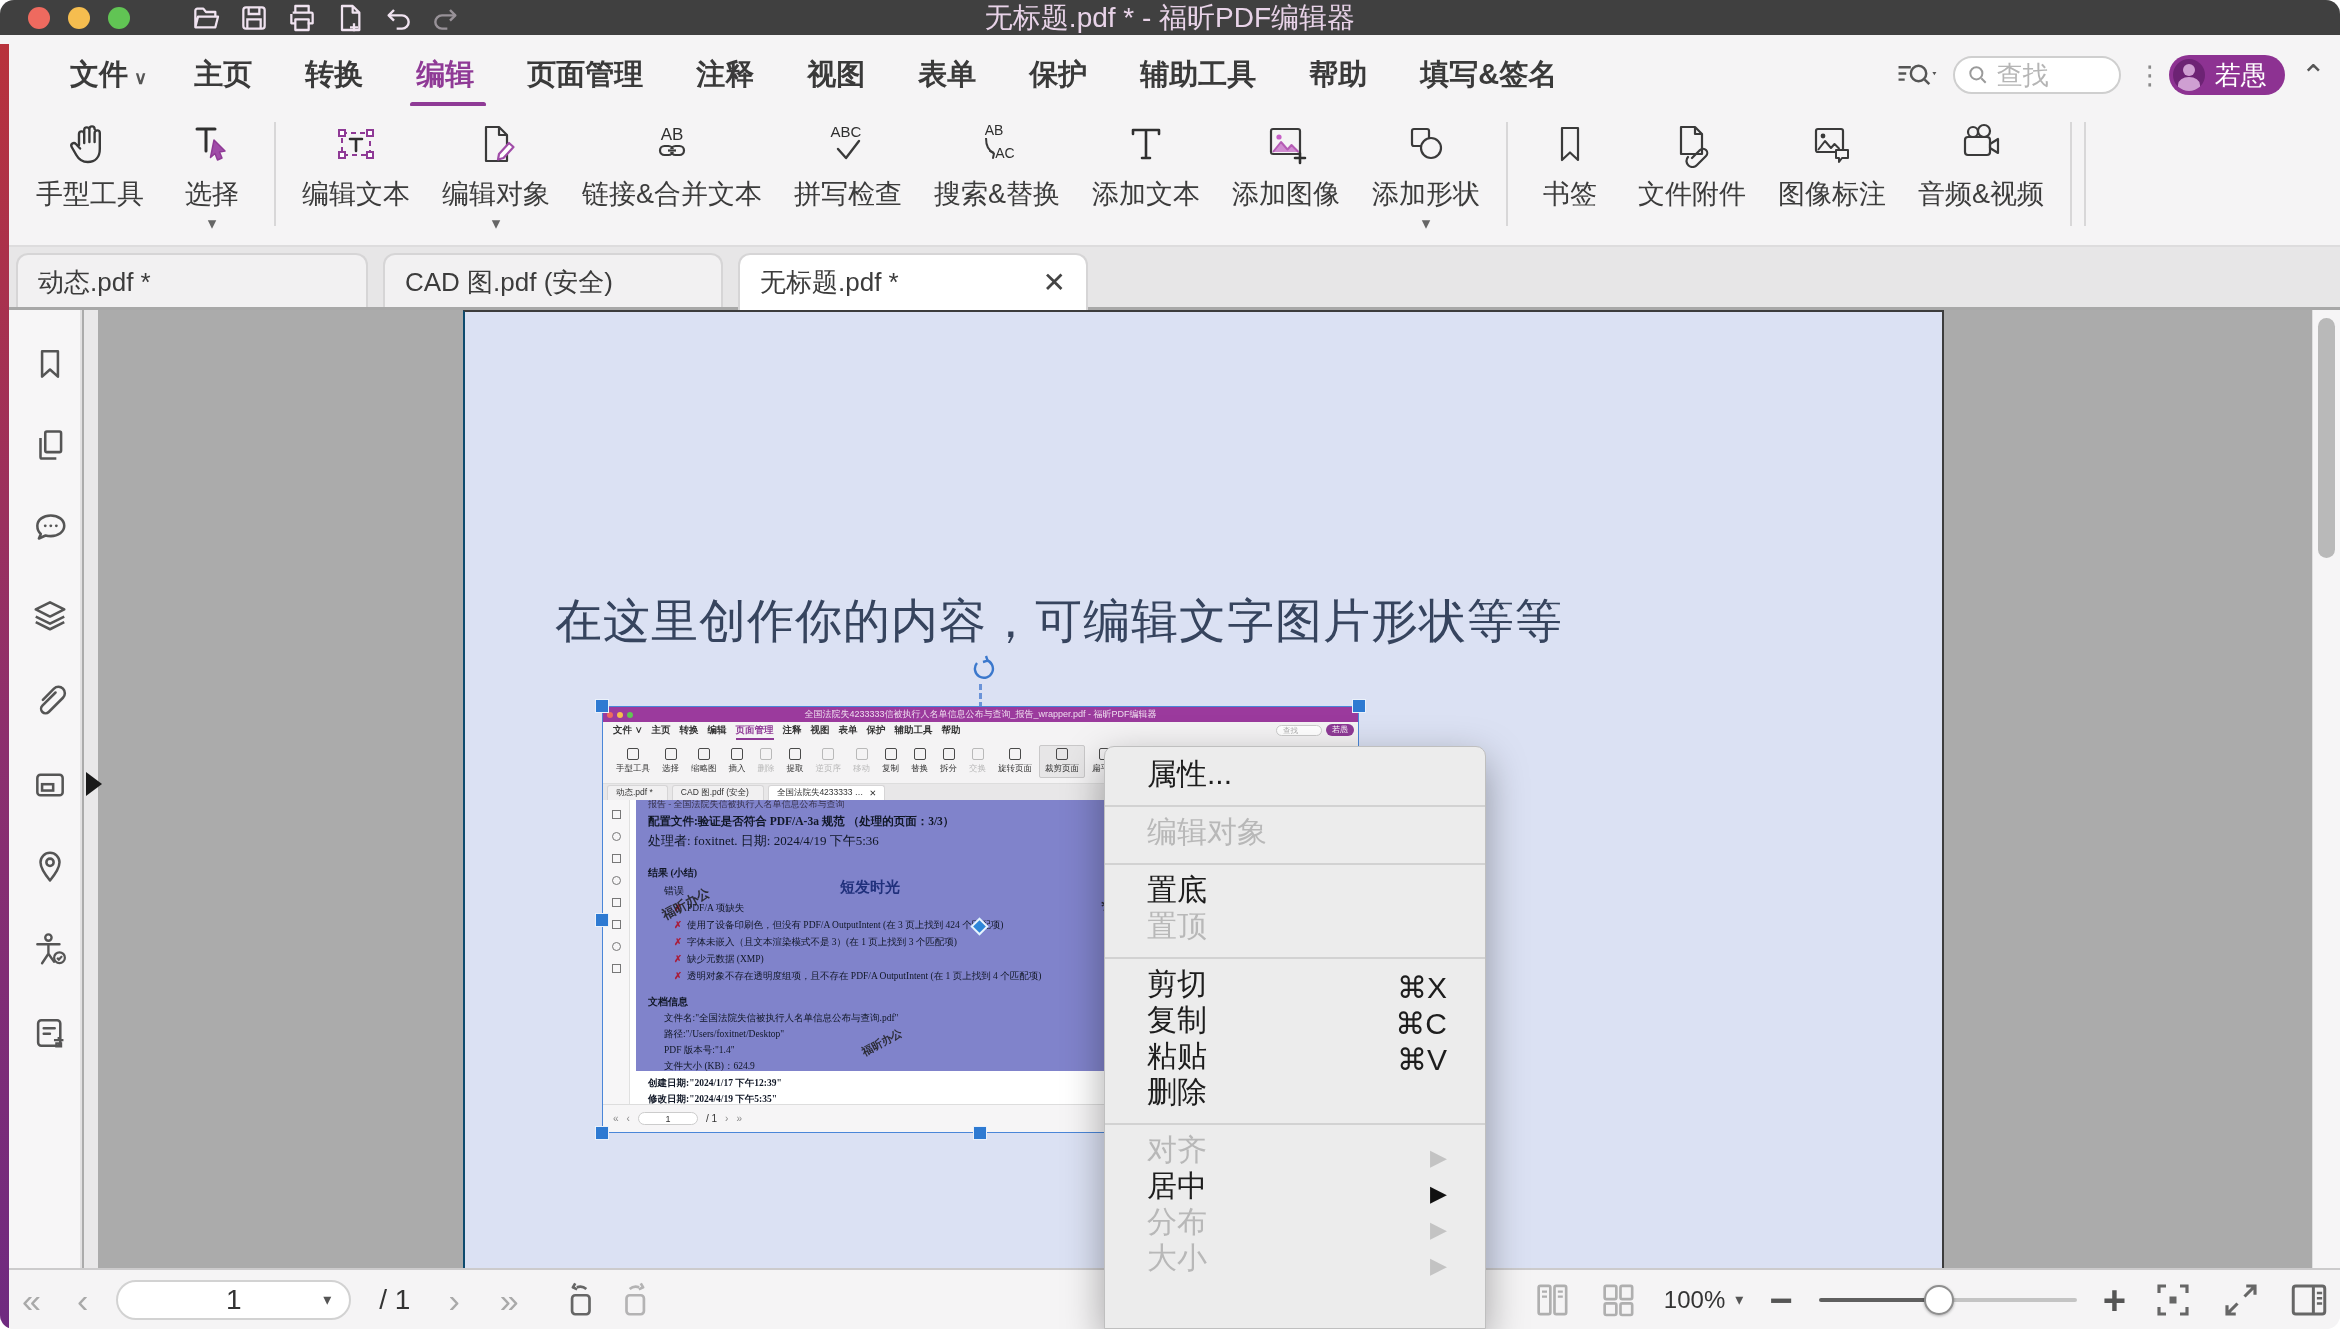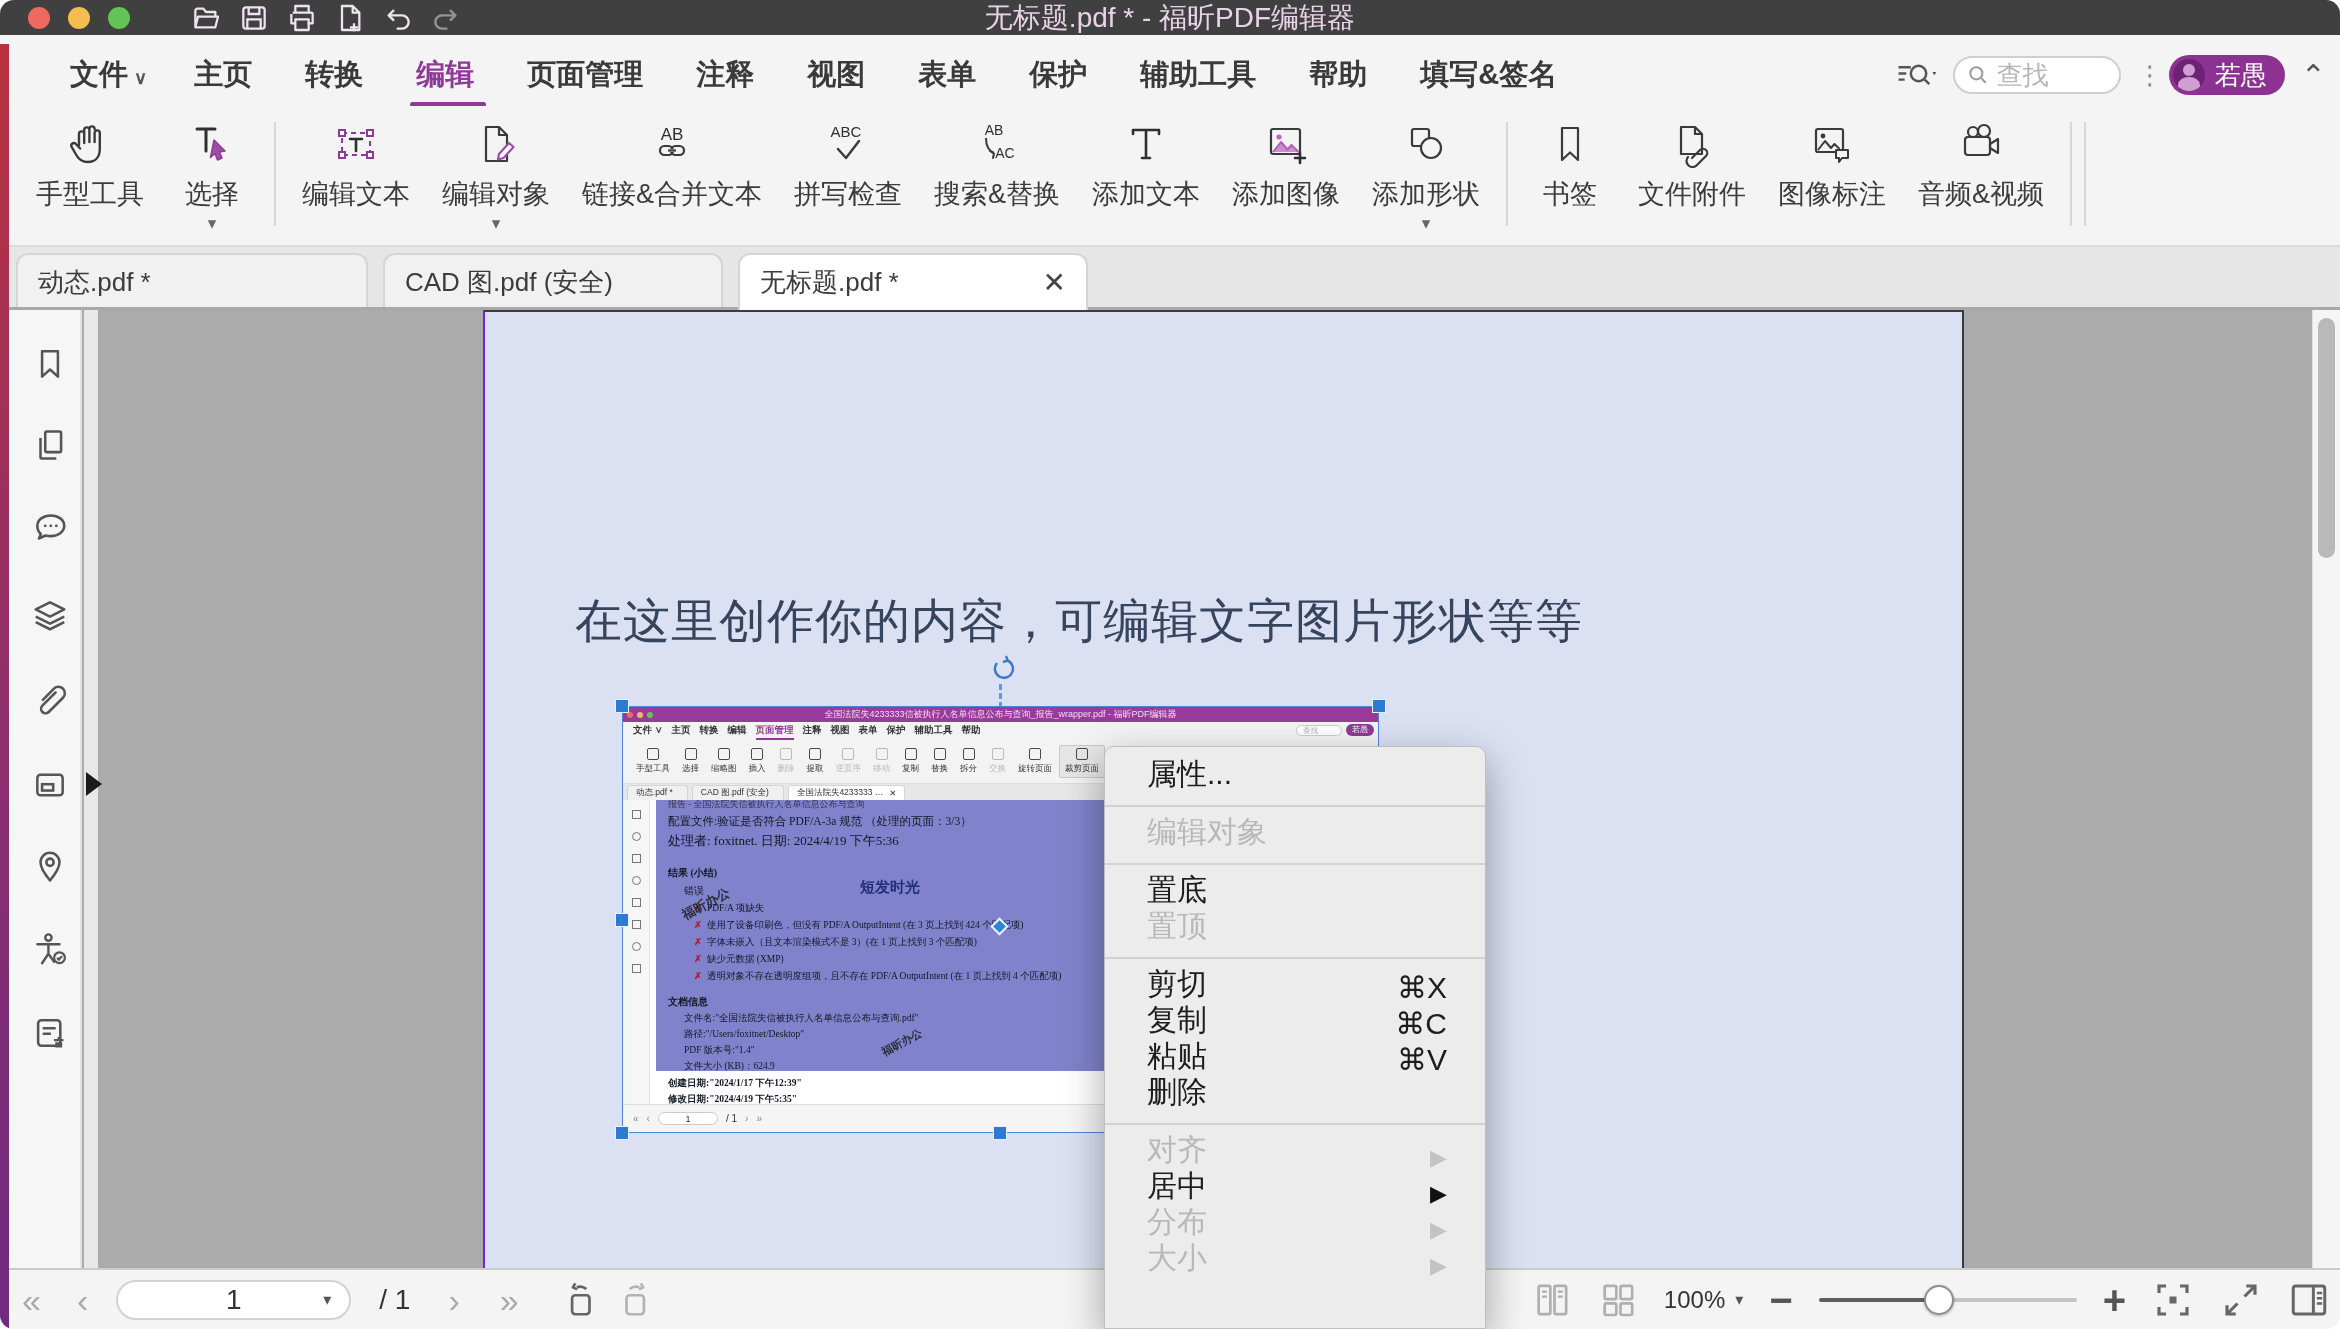--- a/index.html
+++ b/index.html
@@ -49,21 +49,21 @@
   .dtab .dt-close { margin-left:auto; font-size:28px; color:#444; padding-left:20px; }
 
   
   .content { position:absolute; left:0; top:310px; width:2340px; height:958px; background:#ababab; }
   .edge-strip { position:absolute; left:0; top:44px; width:9px; height:1285px; background:linear-gradient(#b8323c, #8c2f6e 55%, #6f2a80); border-bottom-left-radius:14px; z-index:5; }
   .sidebar { position:absolute; left:9px; top:310px; width:73px; height:958px; background:#f7f6f7; border-right:2px solid #e2e1e2; }
   .gutter { position:absolute; left:84px; top:310px; width:14px; height:958px; background:#e9e8e9; }
   .side-ico { position:absolute; left:22px; width:38px; height:38px; }
   .side-expander { position:absolute; left:86px; top:772px; width:0; height:0; border-left:16px solid #1a1a1a; border-top:12px solid transparent; border-bottom:12px solid transparent; }
 
-  .pdf-page { position:absolute; left:463px; top:0px; width:1481px; height:958px; background:#dbe1f3; border-left:2px solid #6d28d9; border-top:2px solid #3c3c3c; border-right:2px solid #3c3c3c;margin-left:20px; }
+  .pdf-page { position:absolute; left:463px; top:0px; width:1481px; height:958px; background:#dbe1f3; border-left:2px solid #0c4a6e; border-top:2px solid #3c3c3c; border-right:2px solid #3c3c3c; }
   .heading { position:absolute; left:90px; top:278px; font-size:47px; font-weight:500; color:#36445e; letter-spacing:1px; white-space:nowrap; }
 
   
   .rot-handle { position:absolute; left:502px; top:343px; width:28px; height:28px; }
   .rot-line { position:absolute; left:514px; top:372px; height:240px; width:0; border-left:3px dashed #6a93d8; }
   .sel-handle { position:absolute; width:14px; height:14px; background:#2e7ad2; border:1px solid #eaf1fb; z-index:4; }
   .sel-diamond { position:absolute; left:508px; top:608px; width:13px; height:13px; background:#2e86d8; border:2px solid #eaf1fb; transform:rotate(45deg); z-index:4; }
 
   
   .img-obj { position:absolute; left:137px; top:394px; width:757px; height:427px; border:1px solid #4a86d8; background:#fff; overflow:hidden; font-family:"Liberation Sans", sans-serif; }
@@ -87,21 +87,21 @@
   .mini-tabs { height:16px; background:#e8e7e8; display:flex; gap:4px; padding-left:4px; }
   .mini-tab { height:15px; margin-top:1px; background:#f1f0f1; border:1px solid #d6d5d6; border-bottom:none; border-radius:3px 3px 0 0; font-size:8.5px; color:#333; padding:0 8px; display:flex; align-items:center; gap:6px; white-space:nowrap; }
   .mini-tab.active { background:#fff; }
   .mini-body { position:relative; height:306px; background:#cfcfcf; display:flex; }
   .mini-side { width:27px; background:#f7f6f7; border-right:1px solid #e0e0e0; display:flex; flex-direction:column; align-items:center; gap:13px; padding-top:10px; }
   .mini-side i { width:9px; height:9px; border:1.3px solid #777; display:block; }
   .mini-side i.rnd { border-radius:50%; }
   .mini-doc { position:relative; flex:1; background:#fff; font-family:"Liberation Serif", serif; }
   .mini-hl { position:absolute; left:6px; top:0; right:8px; height:271px; background:#8083cb; color:#101726; padding:2px 0 0 12px; overflow:hidden; }
   .mini-clip { font-size:9px; color:#2a2438; opacity:.85; white-space:nowrap; margin-top:-4px; }
-  .mini-config { font-size:11.5px; font-weight:normal; margin-top:3px; white-space:nowrap; }
+  .mini-config { font-size:11.5px; font-weight:bold; margin-top:3px; white-space:nowrap; }
   .mini-proc { font-size:13px; margin-top:3px; }
   .mini-result { font-size:10px; font-weight:bold; margin-top:16px; }
   .mini-errlab { font-size:10px; margin-top:4px; margin-left:16px; }
   .mini-err { font-size:9.5px; margin-top:4px; margin-left:26px; white-space:nowrap; }
   .mini-err .x { color:#a81e3c; font-weight:bold; margin-right:5px; }
   .mini-doclab { font-size:10px; font-weight:bold; margin-top:12px; }
   .mini-line { font-size:9.5px; margin-top:3px; margin-left:16px; white-space:nowrap; }
   .mini-foot { position:absolute; left:18px; top:274px; font-size:9.5px; color:#101726; }
   .mini-foot div { margin-top:3px; white-space:nowrap; font-weight:bold; }
   .mini-center-text { position:absolute; left:210px; top:78px; font-size:15px; font-weight:bold; color:#20307c; font-family:"Liberation Sans", sans-serif; }

